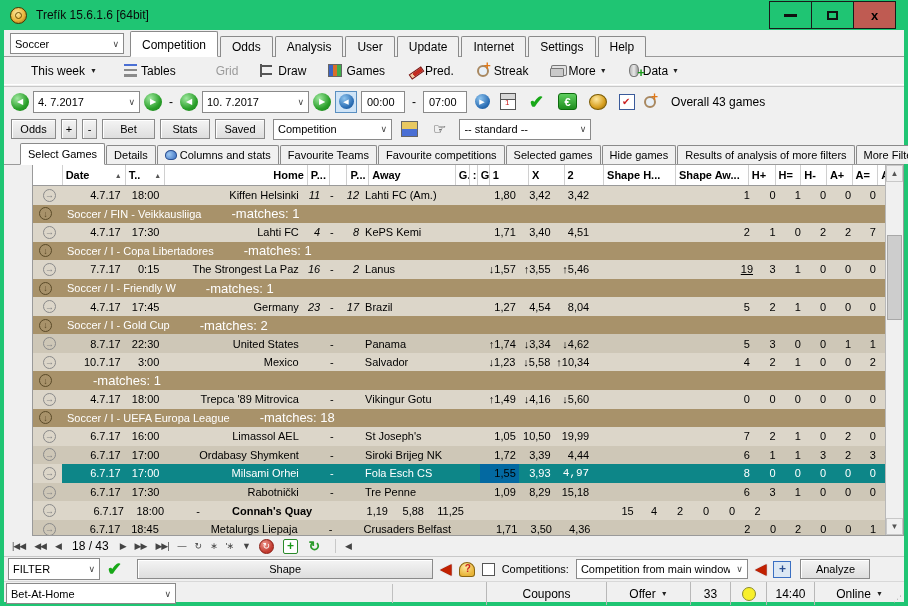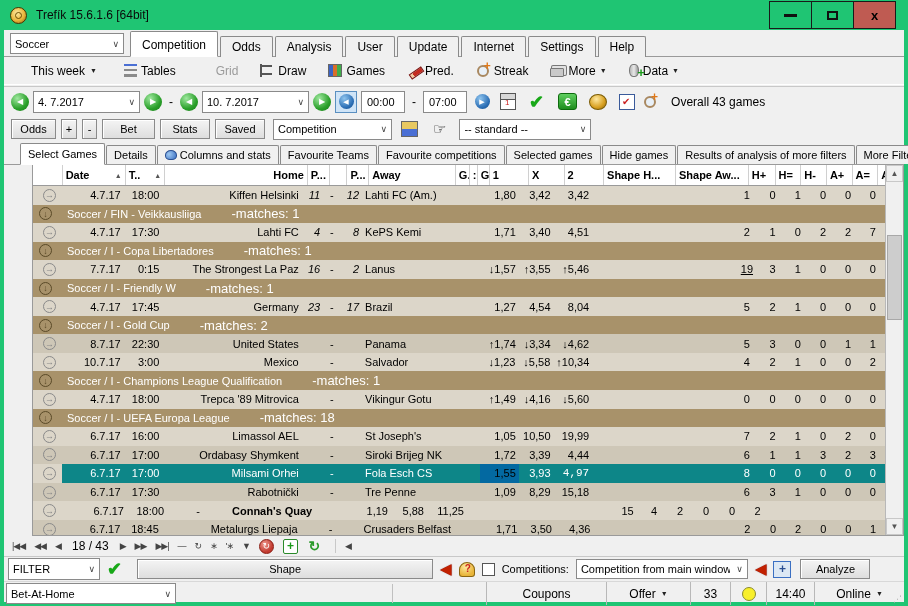--- a/index.html
+++ b/index.html
@@ -774,21 +774,20 @@
               <span>0</span>
             </div>
             <div class="cell c" style="width: 25px;">
               <span>2</span>
             </div>
           </div>
           <div class="row group">
             <div class="cell" style="width: 30px;">
               <span class="expicon">↓</span>
             </div>
-            <span class="gname">Soccer / I - Champions League Qualification</span>
             <span class="gmatches">-matches: 1</span>
           </div>
           <div class="row light">
             <div class="cell expcell" style="width: 30px;">
               <span class="expicon">→</span>
             </div>
             <div class="cell r" style="width: 64px;">
               <span>4.7.17</span>
             </div>
             <div class="cell r" style="width: 40px;">

